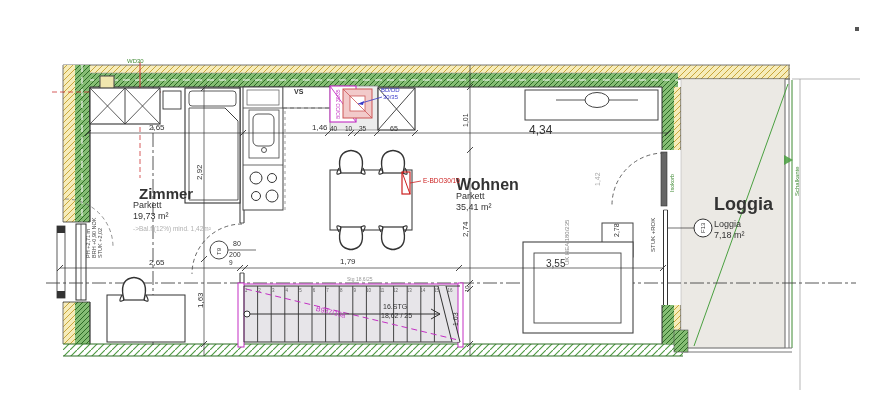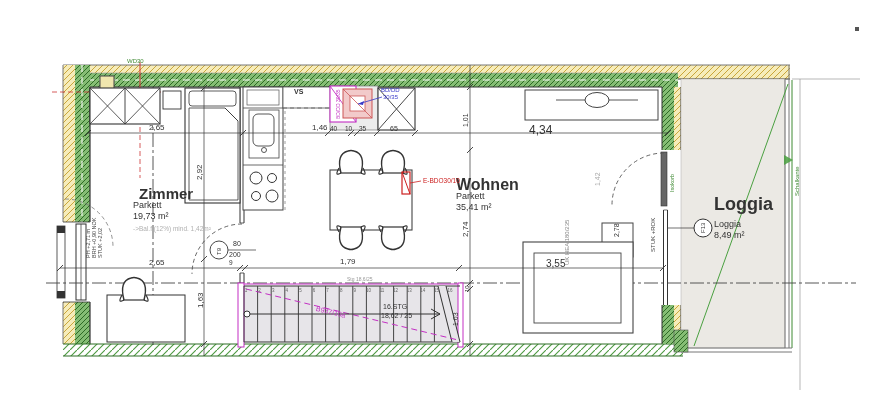--- a/index.html
+++ b/index.html
@@ -278,21 +278,21 @@
   <div class="lbl" style="left:133px;top:201px;font-size:9px">Parkett</div>
   <div class="lbl" style="left:133px;top:212px;font-size:9px">19,73 m²</div>
   <div class="lbl gray" style="left:133px;top:226px;font-size:6.5px">-&gt;Bal.f.(12%) mind. 1,42m²</div>
 
   <div class="lbl b" style="left:456px;top:177px;font-size:16px">Wohnen</div>
   <div class="lbl" style="left:456px;top:192px;font-size:9px">Parkett</div>
   <div class="lbl" style="left:456px;top:203px;font-size:9px">35,41 m²</div>
 
   <div class="lbl b" style="left:714px;top:195px;font-size:18px">Loggia</div>
   <div class="lbl" style="left:714px;top:220px;font-size:9px">Loggia</div>
-  <div class="lbl" style="left:714px;top:231px;font-size:9px">8,49 m²</div>
+  <div class="lbl" style="left:714px;top:231px;font-size:9px">7,18 m²</div>
   <div class="lbl rot" style="left:700px;top:233px;font-size:6px">F13</div>
 
   <div class="lbl rot" style="left:216px;top:255px;font-size:6px">T9</div>
   <div class="lbl" style="left:233px;top:240px;font-size:7px">80</div>
   <div class="lbl" style="left:229px;top:251px;font-size:7px">200</div>
 
   <div class="lbl b" style="left:294px;top:88px;font-size:7px">VS</div>
   <div class="lbl blue" style="left:381px;top:87px;font-size:6px">BD/DD</div>
   <div class="lbl blue" style="left:383px;top:94px;font-size:6px">30/35</div>
   <div class="lbl rot magenta" style="left:336px;top:119px;font-size:5px">BD/DD 30/35</div>

